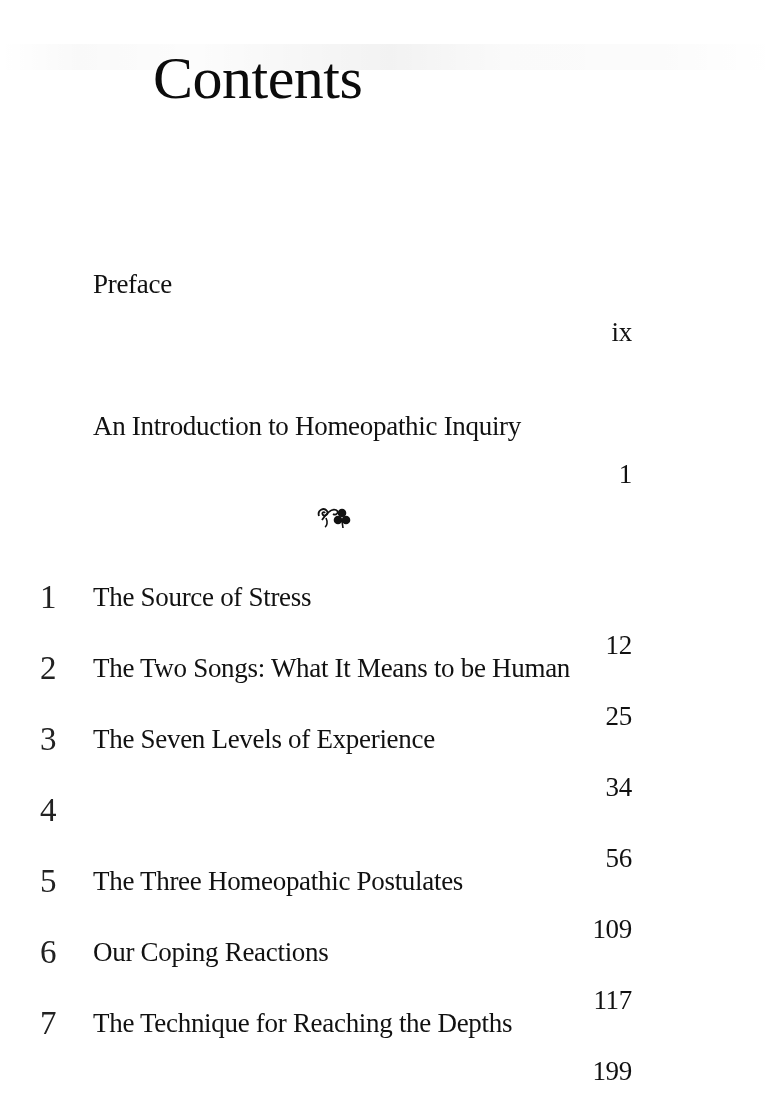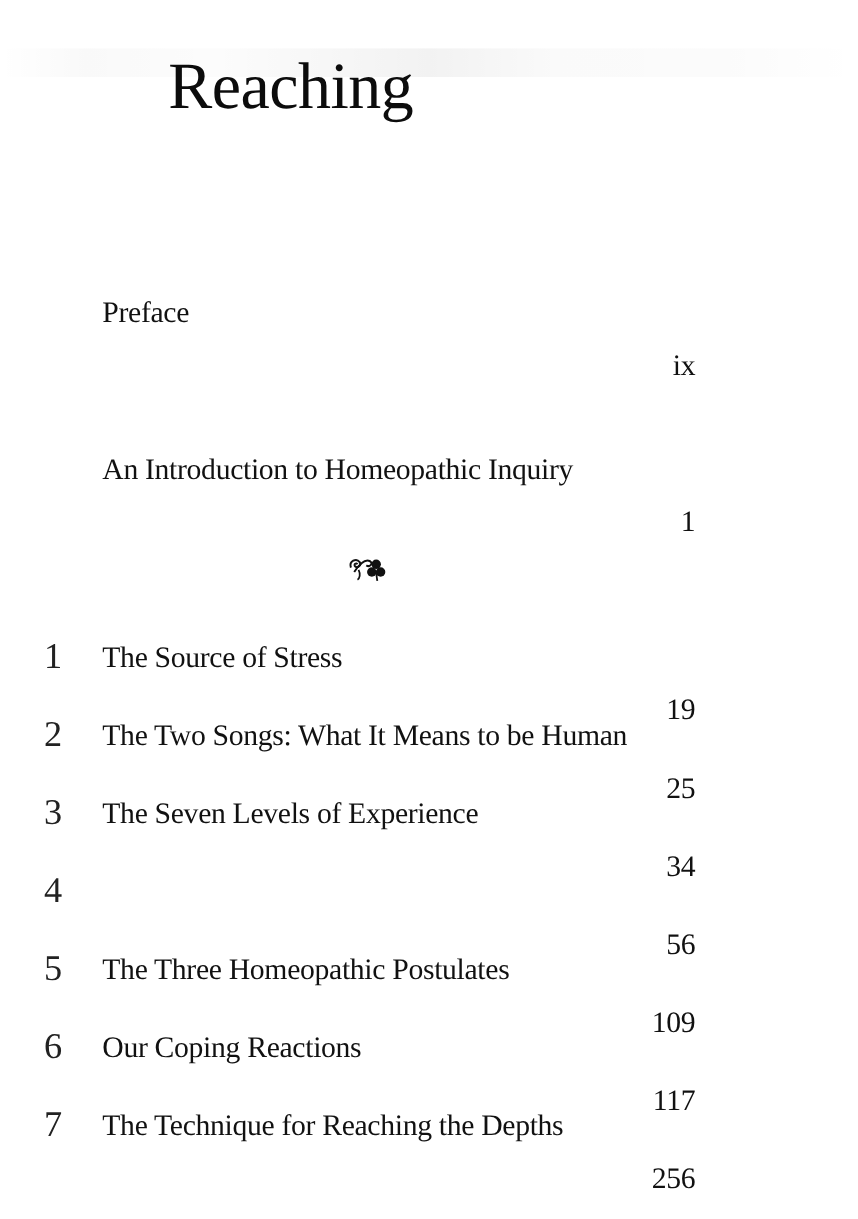--- a/index.html
+++ b/index.html
@@ -86,21 +86,21 @@
       width: 40px;
       height: 30px;
     }
   </style>
 </head>
 <body>
 
 <div class="page">
   <div class="scan-noise"></div>
 
-  <h1 class="title">Reaching</h1>
+  <h1 class="title">Contents</h1>
 
   <div class="entry" style="top:264px;">
     <span class="label">Preface</span>
     <span class="page-num">ix</span>
   </div>
   <div class="entry" style="top:406px;">
     <span class="label">An Introduction to Homeopathic Inquiry</span>
     <span class="page-num">1</span>
   </div>
 
@@ -112,21 +112,21 @@
       <circle cx="26" cy="11" r="4.3" fill="#111"></circle>
       <circle cx="22" cy="18" r="4.3" fill="#111"></circle>
       <circle cx="30" cy="18" r="4.3" fill="#111"></circle>
       <path d="M26 19 L27 26" stroke="#111" stroke-width="1.6"></path>
     </svg>
   </div>
 
   <div class="entry" style="top:577px;">
     <span class="num">1</span>
     <span class="label">The Source of Stress</span>
-    <span class="page-num">19</span>
+    <span class="page-num">12</span>
   </div>
   <div class="entry" style="top:648px;">
     <span class="num">2</span>
     <span class="label">The Two Songs: What It Means to be Human</span>
     <span class="page-num">25</span>
   </div>
   <div class="entry" style="top:719px;">
     <span class="num">3</span>
     <span class="label">The Seven Levels of Experience</span>
     <span class="page-num">34</span>
@@ -141,15 +141,15 @@
     <span class="page-num">109</span>
   </div>
   <div class="entry" style="top:932px;">
     <span class="num">6</span>
     <span class="label">Our Coping Reactions</span>
     <span class="page-num">117</span>
   </div>
   <div class="entry" style="top:1003px;">
     <span class="num">7</span>
     <span class="label">The Technique for Reaching the Depths</span>
-    <span class="page-num">256</span>
+    <span class="page-num">199</span>
   </div>
 </div>
 
 </body></html>

